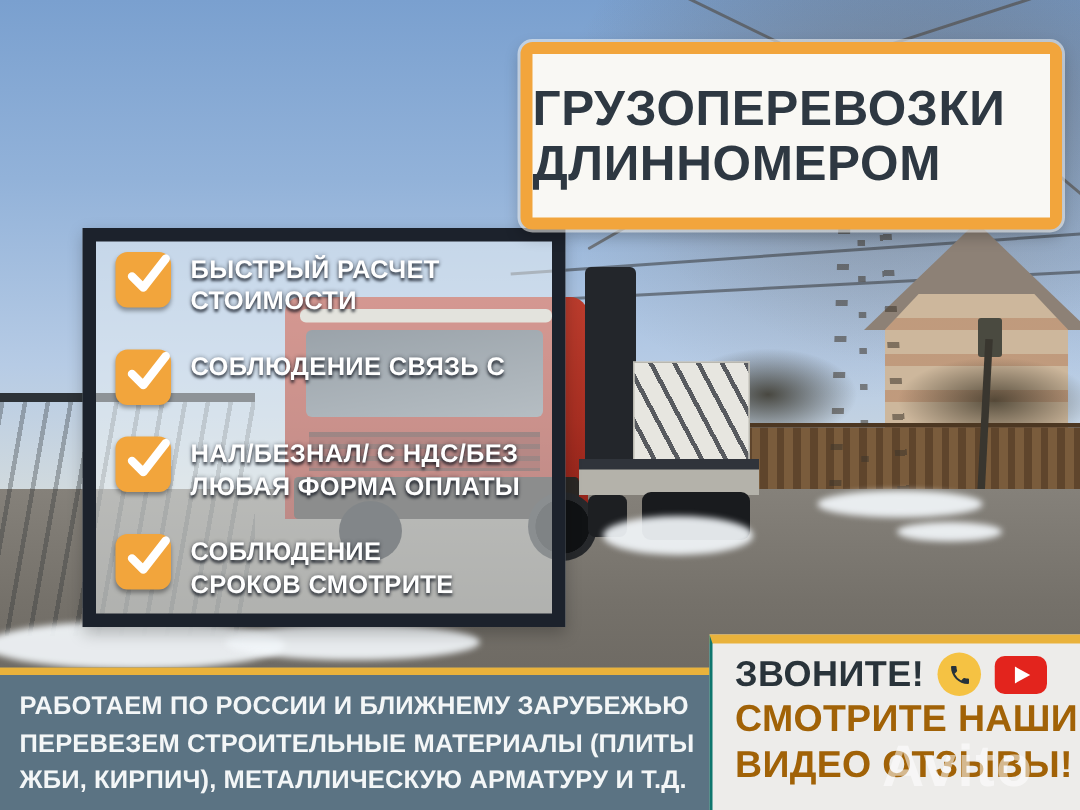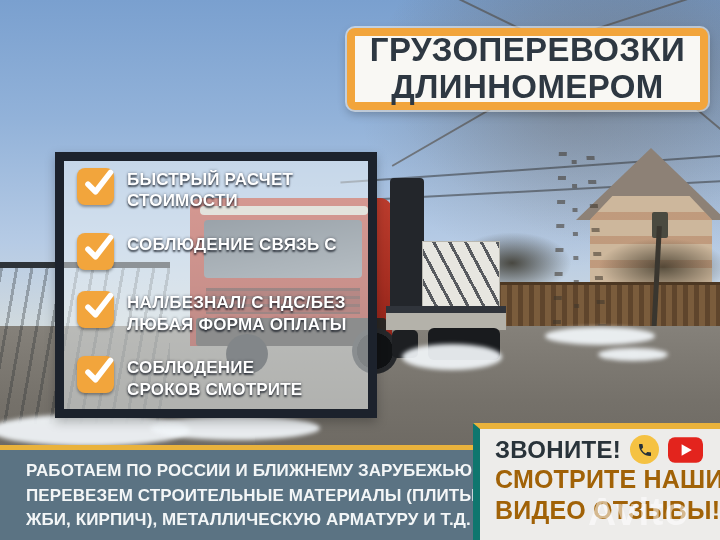--- a/index.html
+++ b/index.html
@@ -81,32 +81,32 @@
             flex-direction:column;justify-content:space-between;}
   .feature{display:flex;align-items:flex-start;gap:13px;}
   .check{width:37px;height:37px;flex:none;background:#f2a53c;border-radius:8px;
          box-shadow:0 2px 3px rgba(0,0,0,.35);display:flex;align-items:center;justify-content:center;}
   .check svg{overflow:visible;transform:translate(2px,-4px);}
   .ftext{padding-top:1px;}
   .f-line{font-size:17px;font-weight:800;color:#ffffff;line-height:1.26;letter-spacing:.2px;
           text-shadow:0 2px 2px rgba(8,14,24,.7),0 0 3px rgba(8,14,24,.45);white-space:nowrap;}
 
   
-  .title-box{left:347px;top:28px;width:361px;height:82px;background:#f9f8f4;
+  .title-box{left:347px;top:28px;width:361px;height:125px;background:#f9f8f4;
              border:8px solid #f2a53c;border-radius:8px;display:flex;flex-direction:column;
-             align-items:center;justify-content:center;
+             align-items:flex-start;justify-content:center;
              box-shadow:0 0 0 2px rgba(250,250,248,.55),0 4px 10px rgba(0,0,0,.25);}
   .title-line{font-size:33px;font-weight:800;color:#2e3842;line-height:1.12;letter-spacing:.4px;white-space:nowrap;}
 
   
   .footer-left{left:0;top:445px;width:473px;height:95px;background:#5b7383;
-               border-top:5px solid #e9b23c;padding:9px 8px 0 26px;}
+               border-top:5px solid #e9b23c;padding:9px 8px 0 13px;}
   .fl-line{font-size:17px;font-weight:800;color:#f3f6f7;line-height:1.45;letter-spacing:.1px;white-space:nowrap;}
   .footer-right{left:473px;top:423px;width:247px;height:117px;background:#edecea;
-                border-left:7px solid #0f766e;border-top:6px solid #e9b23c;padding:6px 0 0 15px;}
+                border-left:2px solid #0f766e;border-top:6px solid #e9b23c;padding:6px 0 0 15px;}
   .call-row{display:flex;align-items:center;gap:9px;}
   .fr-call{font-size:24px;font-weight:800;color:#29333a;letter-spacing:.3px;}
   .icon-phone{width:29px;height:29px;border-radius:50%;background:#f5c243;
               display:flex;align-items:center;justify-content:center;}
   .fr-line{font-size:25px;font-weight:800;color:#a16207;line-height:1.24;letter-spacing:.2px;white-space:nowrap;}
   .watermark{left:588px;top:490px;font-size:39px;font-weight:700;color:rgba(255,255,255,.55);
              letter-spacing:1px;}
 </style>
 </head>
 <body>

